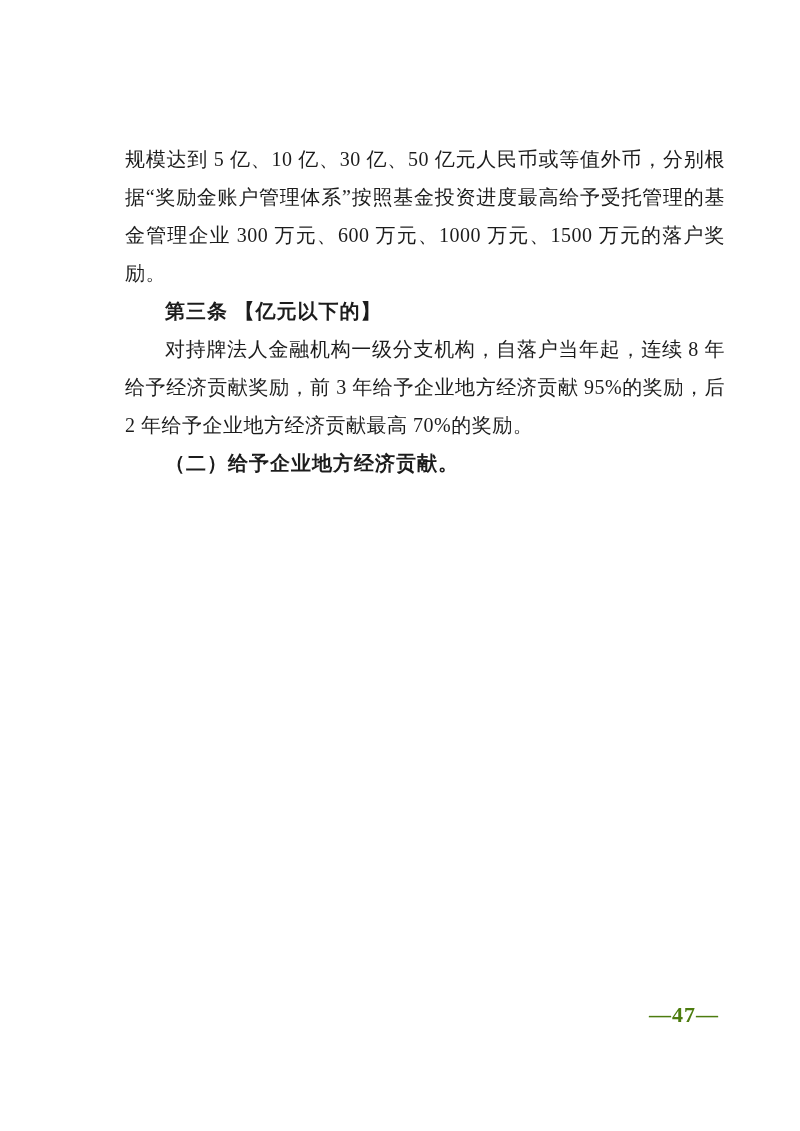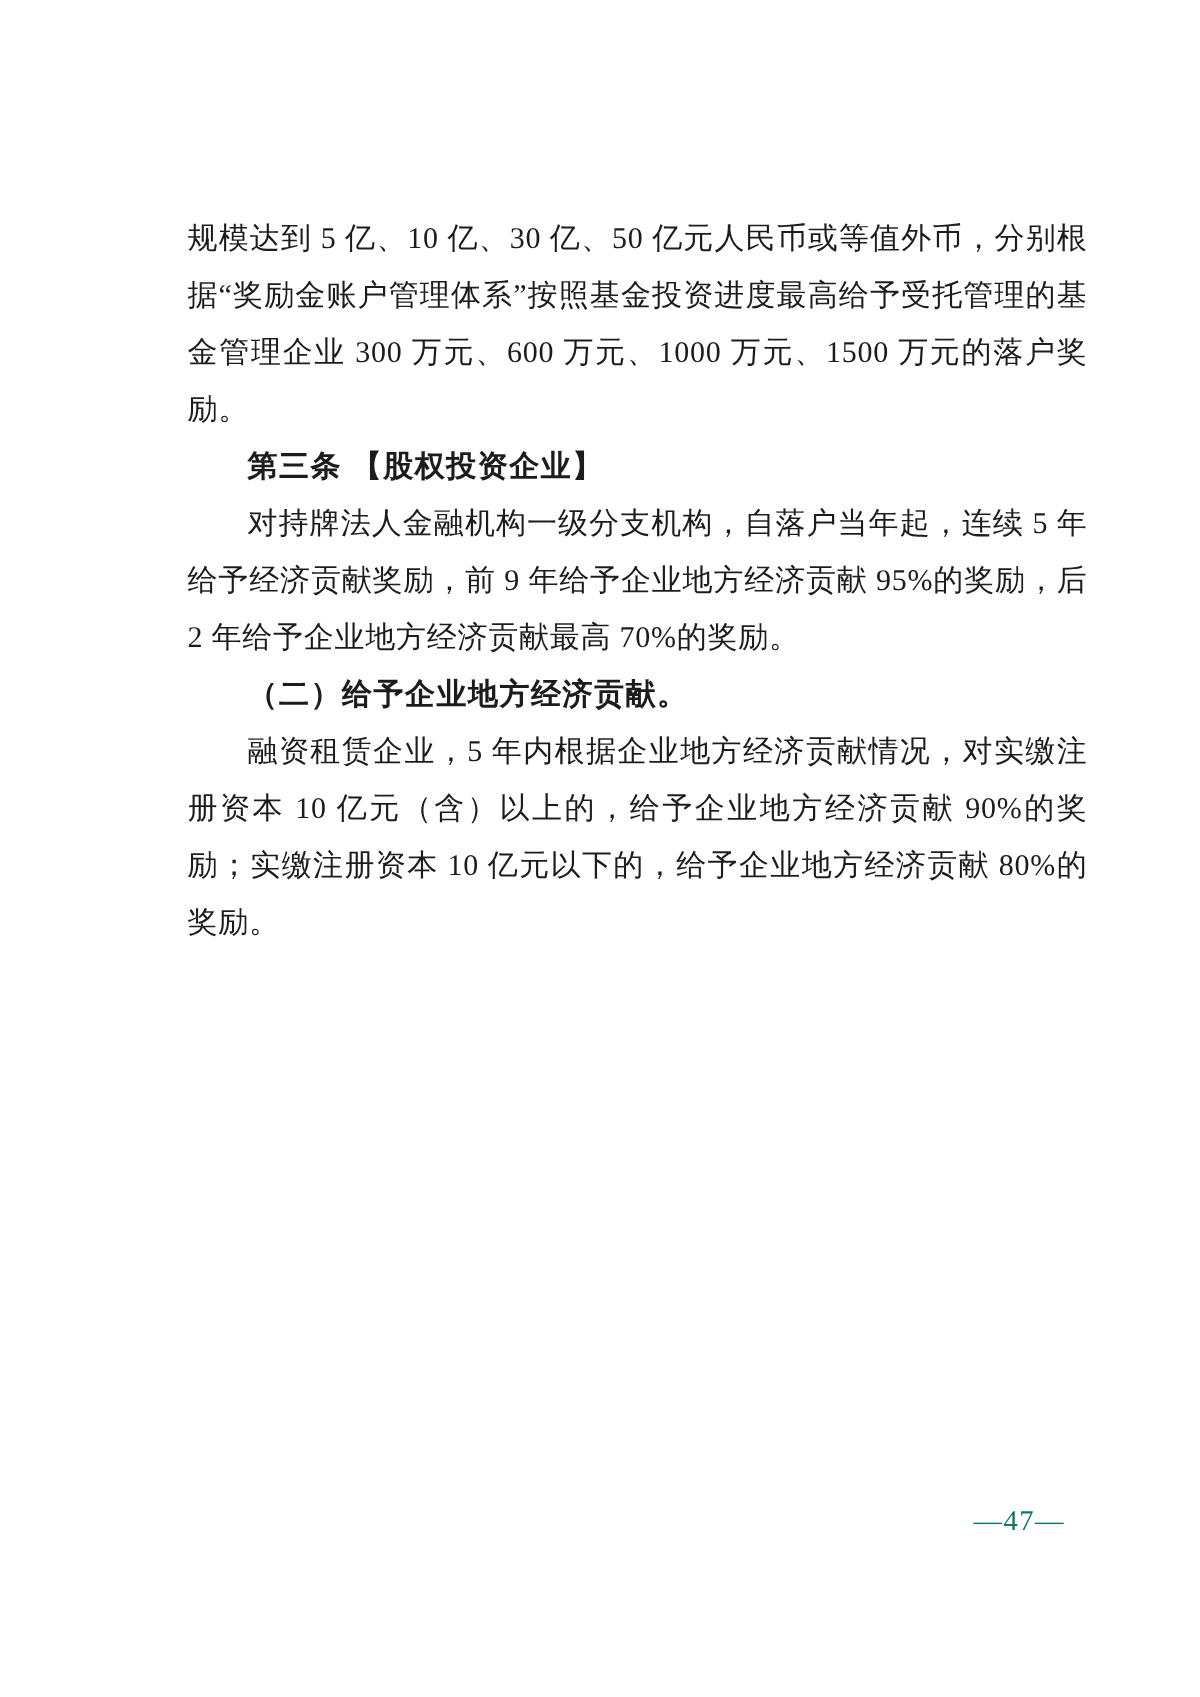--- a/index.html
+++ b/index.html
@@ -46,42 +46,42 @@
   }
   .h-item {
     text-indent: 2em;
     font-weight: bold;
     letter-spacing: 1px;
   }
   .page-number {
     position: absolute;
     top: 1003px;
     left: 637px;
-    font-size: 19px;
+    font-size: 22px;
     line-height: 24px;
-    color: #0f766e;
+    color: #4d7c0f;
     letter-spacing: 1px;
+    font-weight: bold;
   }
   .scan-edge {
     position: absolute;
     right: 9px;
     top: 870px;
     bottom: 0;
     width: 2px;
     background: linear-gradient(to bottom, rgba(200,200,200,0), #cccccc 35%, #c4c4c4 100%);
   }
 </style>
 </head>
 <body>
 
 <div class="page">
   <div class="content">
     <div class="para-cont">规模达到 5 亿、10 亿、30 亿、50 亿元人民币或等值外币，分别根据“奖励金账户管理体系”按照基金投资进度最高给予受托管理的基金管理企业 300 万元、600 万元、1000 万元、1500 万元的落户奖励。</div>
-    <div class="h-article">第三条 【股权投资企业】</div>
-    <div class="para">对持牌法人金融机构一级分支机构，自落户当年起，连续 5 年给予经济贡献奖励，前 9 年给予企业地方经济贡献 95%的奖励，后 2 年给予企业地方经济贡献最高 70%的奖励。</div>
+    <div class="h-article">第三条 【亿元以下的】</div>
+    <div class="para">对持牌法人金融机构一级分支机构，自落户当年起，连续 8 年给予经济贡献奖励，前 3 年给予企业地方经济贡献 95%的奖励，后 2 年给予企业地方经济贡献最高 70%的奖励。</div>
     <div class="h-item">（二）给予企业地方经济贡献。</div>
-    <div class="para">融资租赁企业，5 年内根据企业地方经济贡献情况，对实缴注册资本 10 亿元（含）以上的，给予企业地方经济贡献 90%的奖励；实缴注册资本 10 亿元以下的，给予企业地方经济贡献 80%的奖励。</div>
   </div>
 
   <div class="page-number">—47—</div>
 
   <div class="scan-edge"></div>
 </div>
 
 </body></html>

